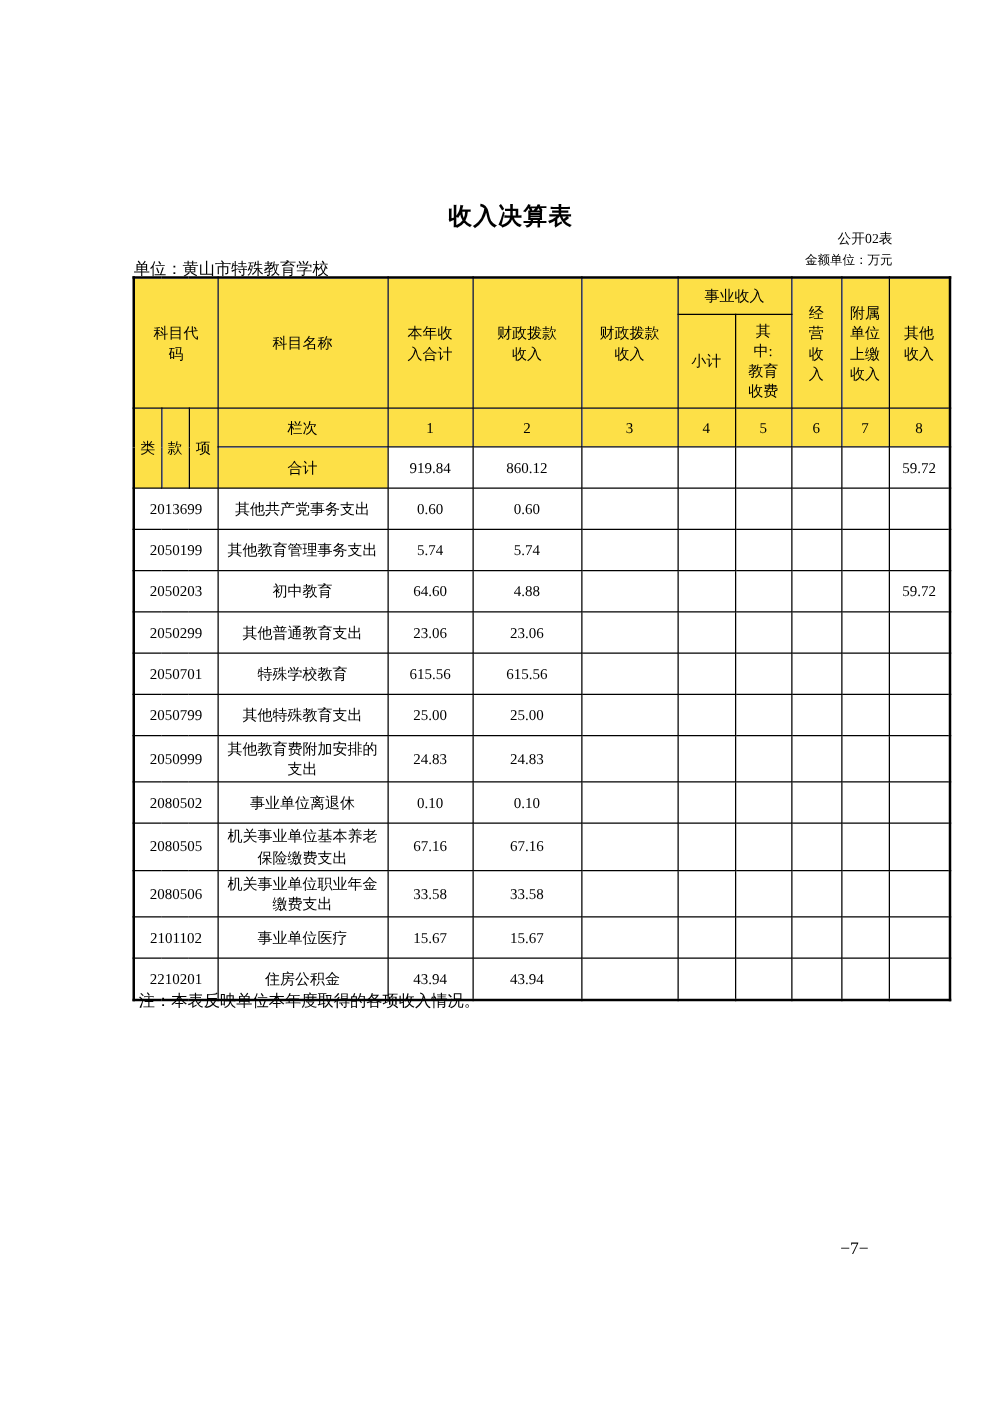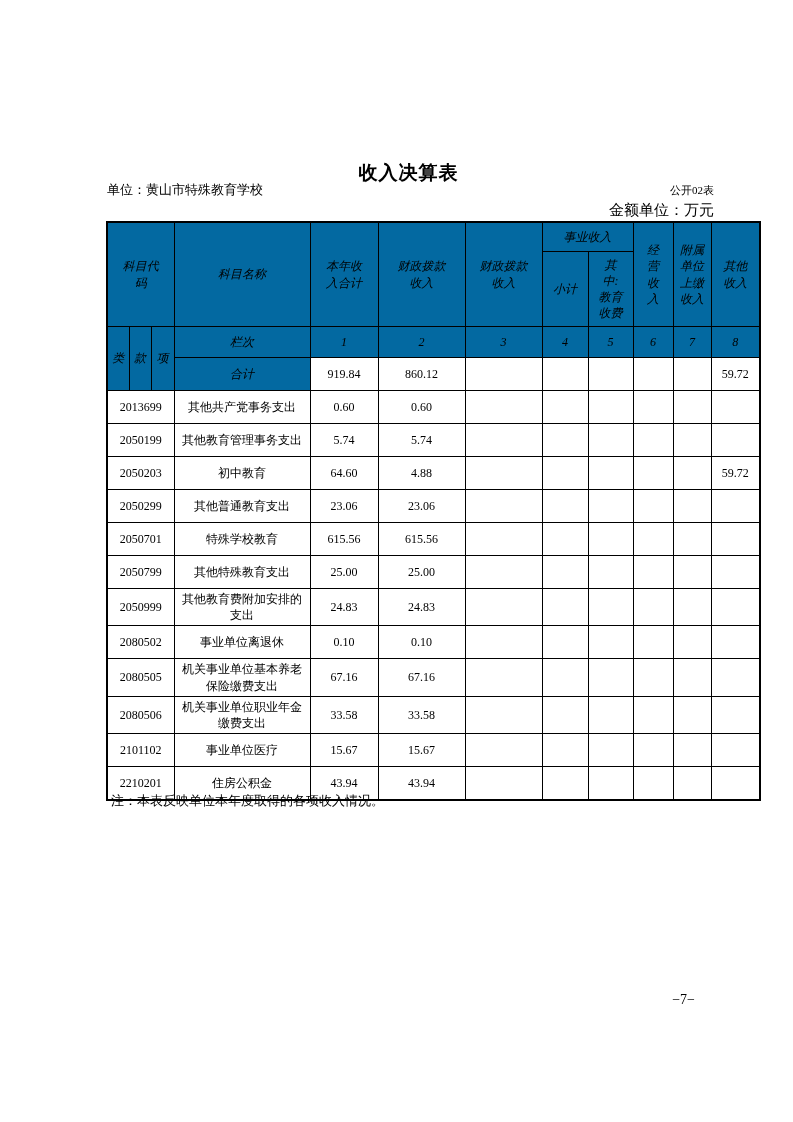--- a/index.html
+++ b/index.html
@@ -16,45 +16,45 @@
     text-align:center;
     font-family:"Liberation Sans","DejaVu Sans",sans-serif;
     font-weight:bold;font-size:19px;letter-spacing:1px;
     margin:12px;
   }
   .form-code{
     position:absolute;top:183px;right:79px;
     font-size:11px;text-align:center;
   }
   .unit-line{
-    position:absolute;top:181px;left:107px;
+    position:absolute;top:206px;left:107px;
     font-size:13px;
   }
   .amount-unit{
     position:absolute;top:201px;right:79px;
-    font-size:15px;text-align:right;
+    font-size:10px;text-align:right;
   }
   table.income{
     position:absolute;left:106px;top:221px;
     border-collapse:collapse;
     table-layout:fixed;
     width:652px;
     border:2px solid #000;
     font-size:12px;
   }
   table.income th, table.income td{
     border:1px solid #000;
     text-align:center;
     vertical-align:middle;
     padding:2px 3px;
     line-height:1.35;
     font-weight:normal;
     overflow:hidden;
   }
-  table.income th{background:#0369a1;font-style:italic;}
+  table.income th{background:#fde047;}
   .pre{white-space:pre-line;}
   td.name{padding:2px 14px;}
   tr.ra th{height:24px;}
   tr.rb th{height:70px;}
   tr.rc th{height:26px;}
   tr.rd td, tr.rd th{height:28px;}
   tbody tr td{height:28px;}
   td.total{font-weight:bold;}
   .note{
     position:absolute;left:111px;top:792px;

